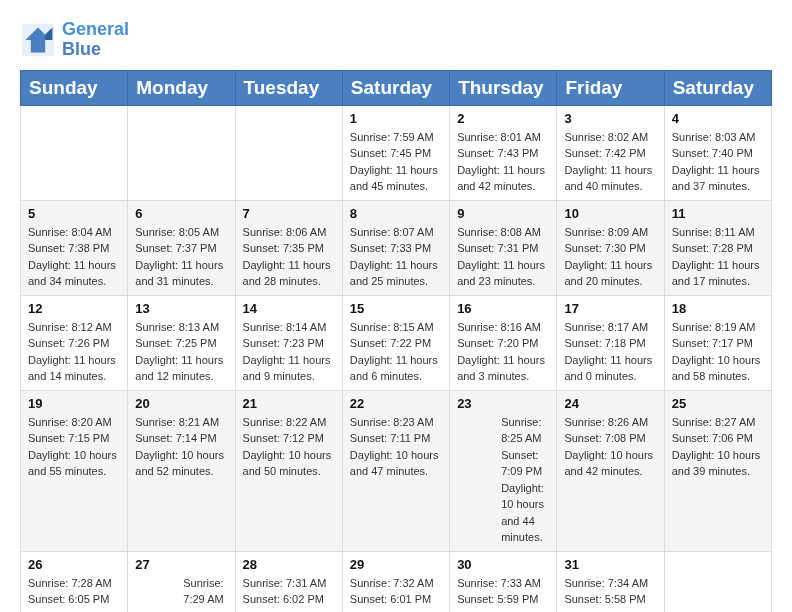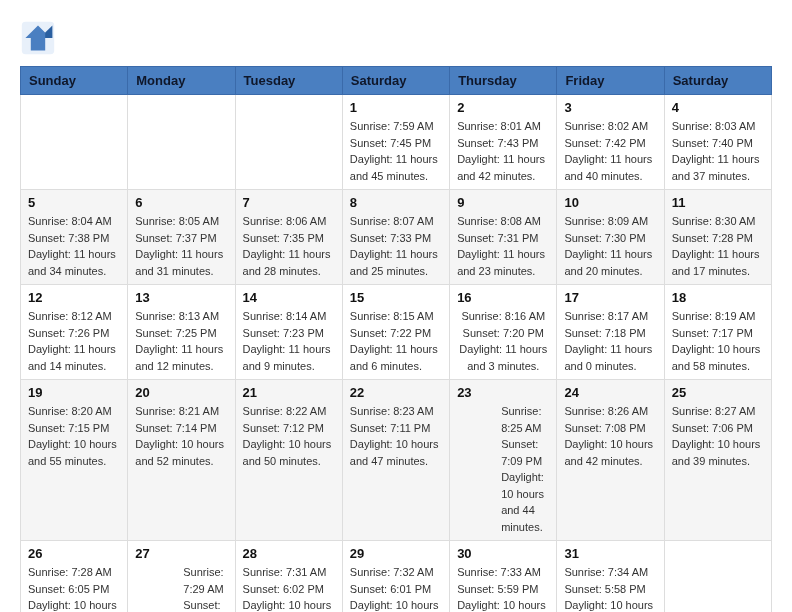--- a/index.html
+++ b/index.html
@@ -46,24 +46,24 @@
       font-size: 15px;
       color: #333;
     }
     .calendar {
       width: 100%;
       border-collapse: collapse;
       border: 1px solid #ccc;
     }
     .calendar th {
       background: #4a7fc1;
-      color: #0f172a;
+      color: #ffffff;
       text-align: left;
       padding: 6px 8px;
-      font-size: 13px;
+      font-size: 19px;
       font-weight: bold;
       border: 1px solid #3a6aaa;
     }
     .calendar td {
       vertical-align: top;
       padding: 5px 7px;
       border: 1px solid #ddd;
       width: 14.28%;
       min-height: 80px;
       font-size: 11px;
@@ -91,20 +91,24 @@
 </head>
 <body>
 
 <div class="header">
   <div class="logo">
     <svg class="logo-icon" viewBox="0 0 40 40">
       <rect x="2" y="2" width="36" height="36" rx="4" fill="#e8f0fa"></rect>
       <polygon points="20,6 34,20 28,20 28,34 12,34 12,20 6,20" fill="#4a7fc1"></polygon>
       <polygon points="28,14 36,6 36,20 28,20" fill="#2a5fa0"></polygon>
     </svg>
+    <div class="logo-text">
+      <div><span>General</span></div>
+      <div style="color:#4a7fc1">Blue</div>
+    </div>
   </div>
   <div class="title-block">
     <div class="month-title"></div>
     <div class="location-title"></div>
   </div>
 </div>
 
 <table class="calendar">
   <thead>
     <tr>
@@ -189,21 +193,21 @@
         </td>
         <td class="alt-row">
           <div class="day-number">10</div>
           <div class="day-info" style="white-space: pre-line;">Sunrise: 8:09 AM
 Sunset: 7:30 PM
 Daylight: 11 hours
 and 20 minutes.</div>
         </td>
         <td class="alt-row">
           <div class="day-number">11</div>
-          <div class="day-info" style="white-space: pre-line;">Sunrise: 8:30 AM
+          <div class="day-info" style="white-space: pre-line;">Sunrise: 8:11 AM
 Sunset: 7:28 PM
 Daylight: 11 hours
 and 17 minutes.</div>
         </td>
       </tr>
       <tr>
         <td>
           <div class="day-number">12</div>
           <div class="day-info" style="white-space: pre-line;">Sunrise: 8:12 AM
 Sunset: 7:26 PM
@@ -226,21 +230,21 @@
         </td>
         <td>
           <div class="day-number">15</div>
           <div class="day-info" style="white-space: pre-line;">Sunrise: 8:15 AM
 Sunset: 7:22 PM
 Daylight: 11 hours
 and 6 minutes.</div>
         </td>
         <td>
           <div class="day-number">16</div>
-          <div class="day-info" style="white-space: pre-line; text-align: center;">Sunrise: 8:16 AM
+          <div class="day-info" style="white-space: pre-line;">Sunrise: 8:16 AM
 Sunset: 7:20 PM
 Daylight: 11 hours
 and 3 minutes.</div>
         </td>
         <td>
           <div class="day-number">17</div>
           <div class="day-info" style="white-space: pre-line;">Sunrise: 8:17 AM
 Sunset: 7:18 PM
 Daylight: 11 hours
 and 0 minutes.</div>

